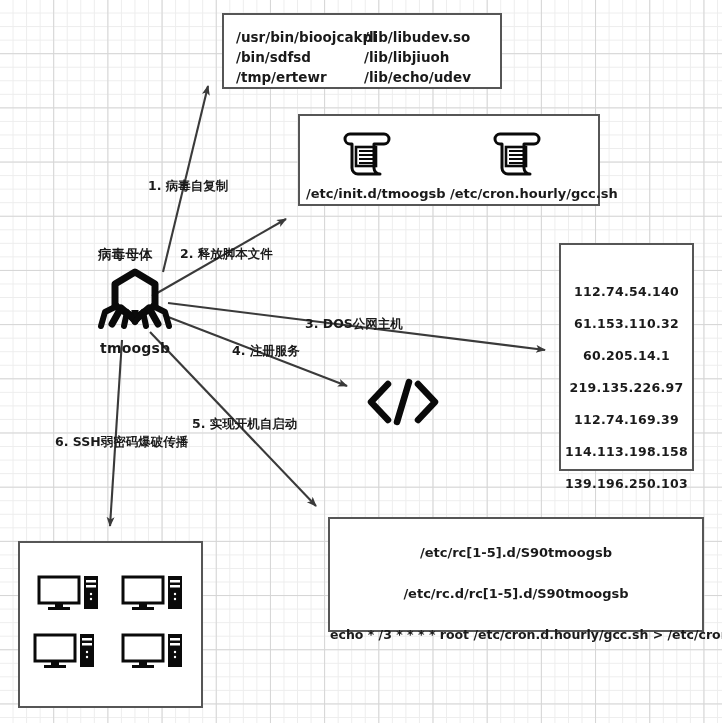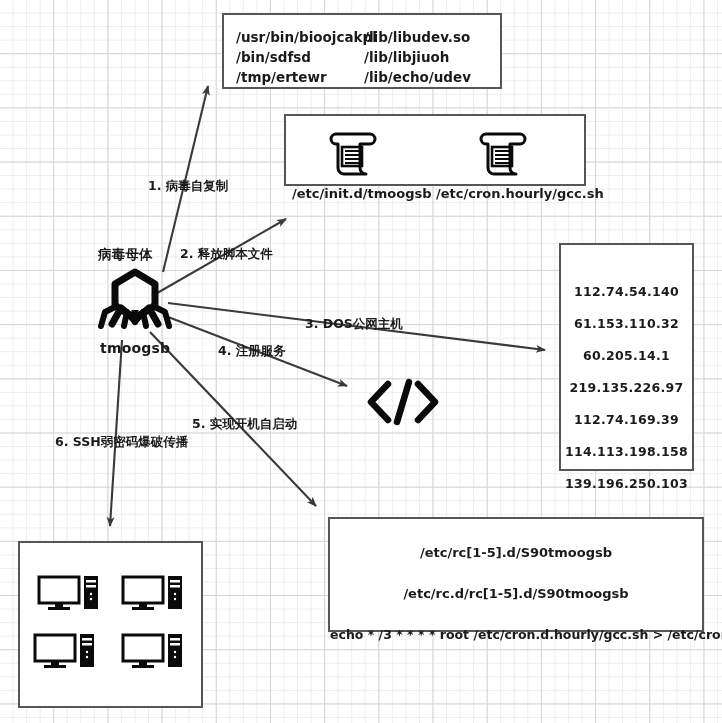--- a/index.html
+++ b/index.html
@@ -124,38 +124,38 @@
     <path d="M38,54 L46,44 L49,58" fill="none" stroke="#0a0a0a" stroke-width="6" stroke-linecap="round" stroke-linejoin="round"></path>
     <path d="M20,38 L8,44 L4,58" fill="none" stroke="#0a0a0a" stroke-width="6" stroke-linecap="round" stroke-linejoin="round"></path>
     <path d="M56,38 L68,44 L72,58" fill="none" stroke="#0a0a0a" stroke-width="6" stroke-linecap="round" stroke-linejoin="round"></path>
   </svg>
 
   <div class="txt" style="left:100px; top:340px; font-size:14px;">tmoogsb</div>
 
   <div class="arrow-label" style="left:148px; top:178px;">1. 病毒自复制</div>
   <div class="arrow-label" style="left:180px; top:246px;">2. 释放脚本文件</div>
   <div class="arrow-label" style="left:305px; top:316px;">3. DOS公网主机</div>
-  <div class="arrow-label" style="left:218px; top:343px;">4. 注册服务</div>
+  <div class="arrow-label" style="left:232px; top:343px;">4. 注册服务</div>
   <div class="arrow-label" style="left:192px; top:416px;">5. 实现开机自启动</div>
   <div class="arrow-label" style="left:55px; top:434px;">6. SSH弱密码爆破传播</div>
 
   <div class="box" style="left:222px; top:13px; width:280px; height:76px;">
     <div class="filebox-col" style="left:12px; top:12px;">
       <div>/usr/bin/bioojcakpl</div>
       <div>/bin/sdfsd</div>
       <div>/tmp/ertewr</div>
     </div>
     <div class="filebox-col" style="left:140px; top:12px;">
       <div>/lib/libudev.so</div>
       <div>/lib/libjiuoh</div>
       <div>/lib/echo/udev</div>
     </div>
   </div>
 
-  <div class="box" style="left:284px; top:114px; width:302px; height:72px;">
+  <div class="box" style="left:298px; top:114px; width:302px; height:92px;">
 
     <svg style="position:absolute; left:38px; top:12px;" width="60" height="52" viewBox="0 0 60 52">
       <path d="M12,6 h34 a5,5 0 0 1 0,10 h-4" fill="none" stroke="#0a0a0a" stroke-width="3"></path>
       <path d="M12,6 a5,5 0 0 0 0,10 h2 v24 a6,6 0 0 0 6,6 h22 a6,6 0 0 1 -6,-6 v-24 h6" fill="none" stroke="#0a0a0a" stroke-width="3" stroke-linejoin="round"></path>
       <rect x="18" y="19" width="20" height="19" fill="none" stroke="#0a0a0a" stroke-width="2.6"></rect>
       <g stroke="#0a0a0a" stroke-width="2">
         <line x1="21" y1="23" x2="35" y2="23"></line>
         <line x1="21" y1="27" x2="35" y2="27"></line>
         <line x1="21" y1="31" x2="35" y2="31"></line>
         <line x1="21" y1="35" x2="35" y2="35"></line>

